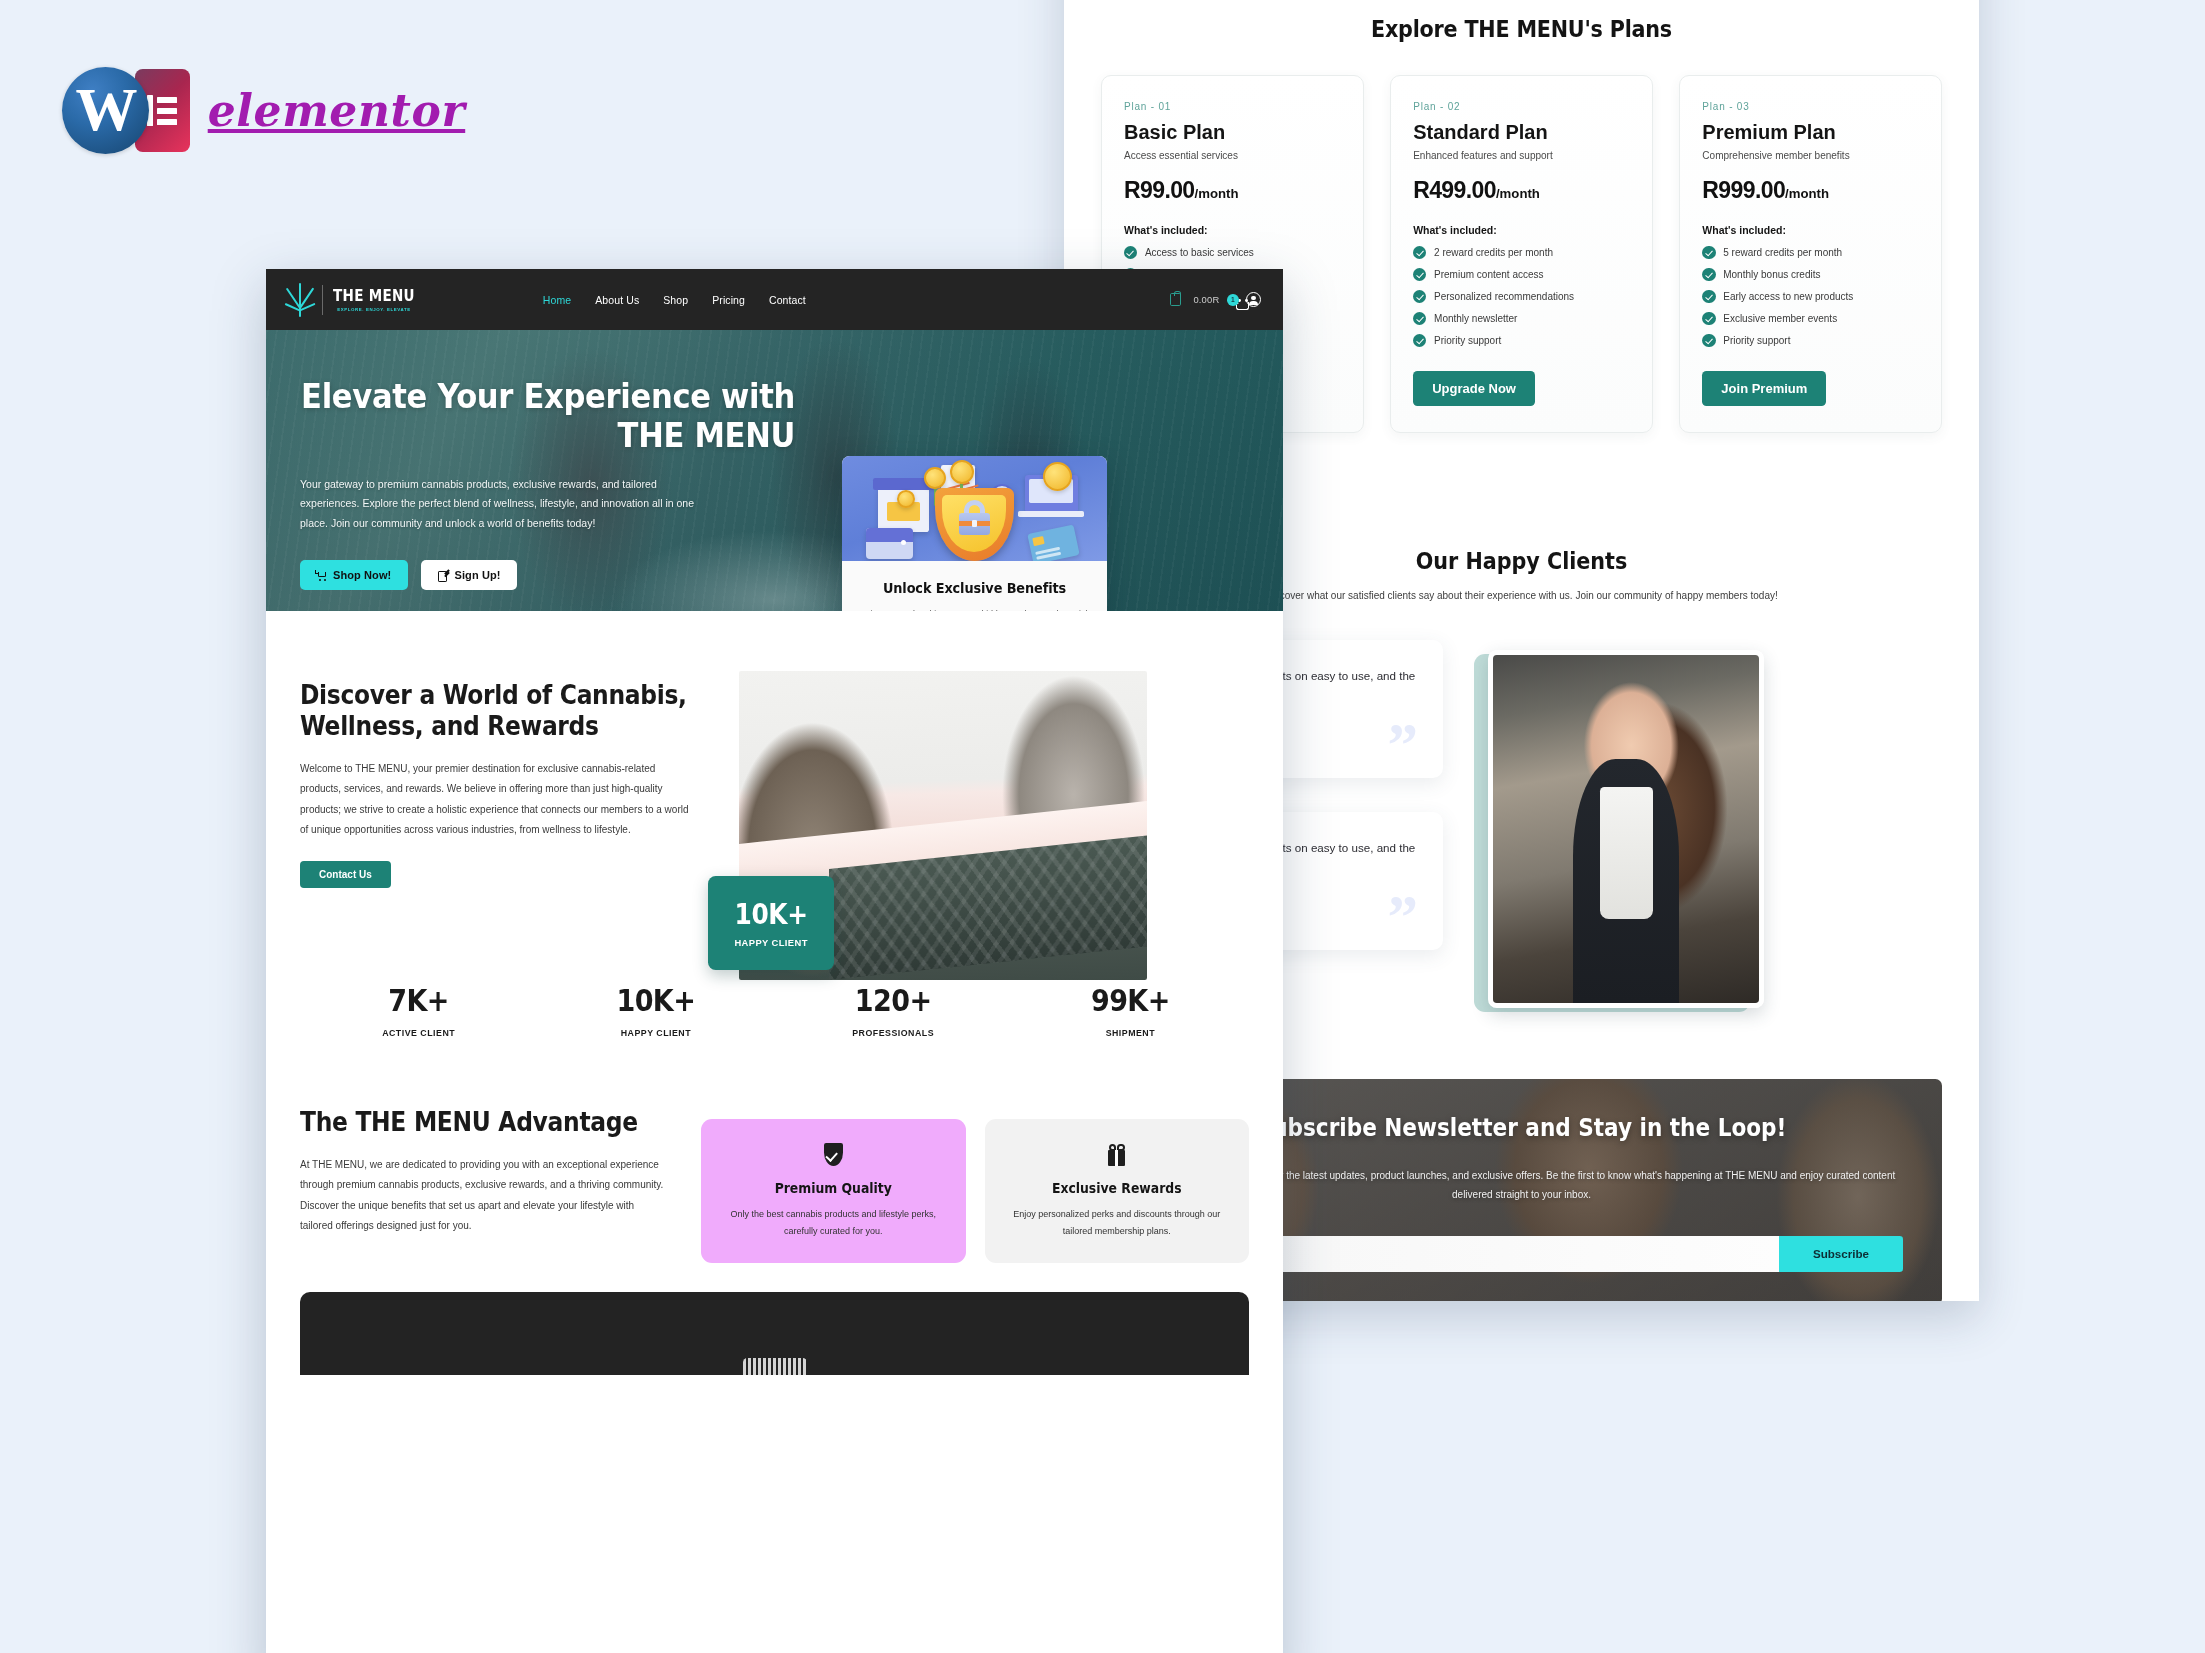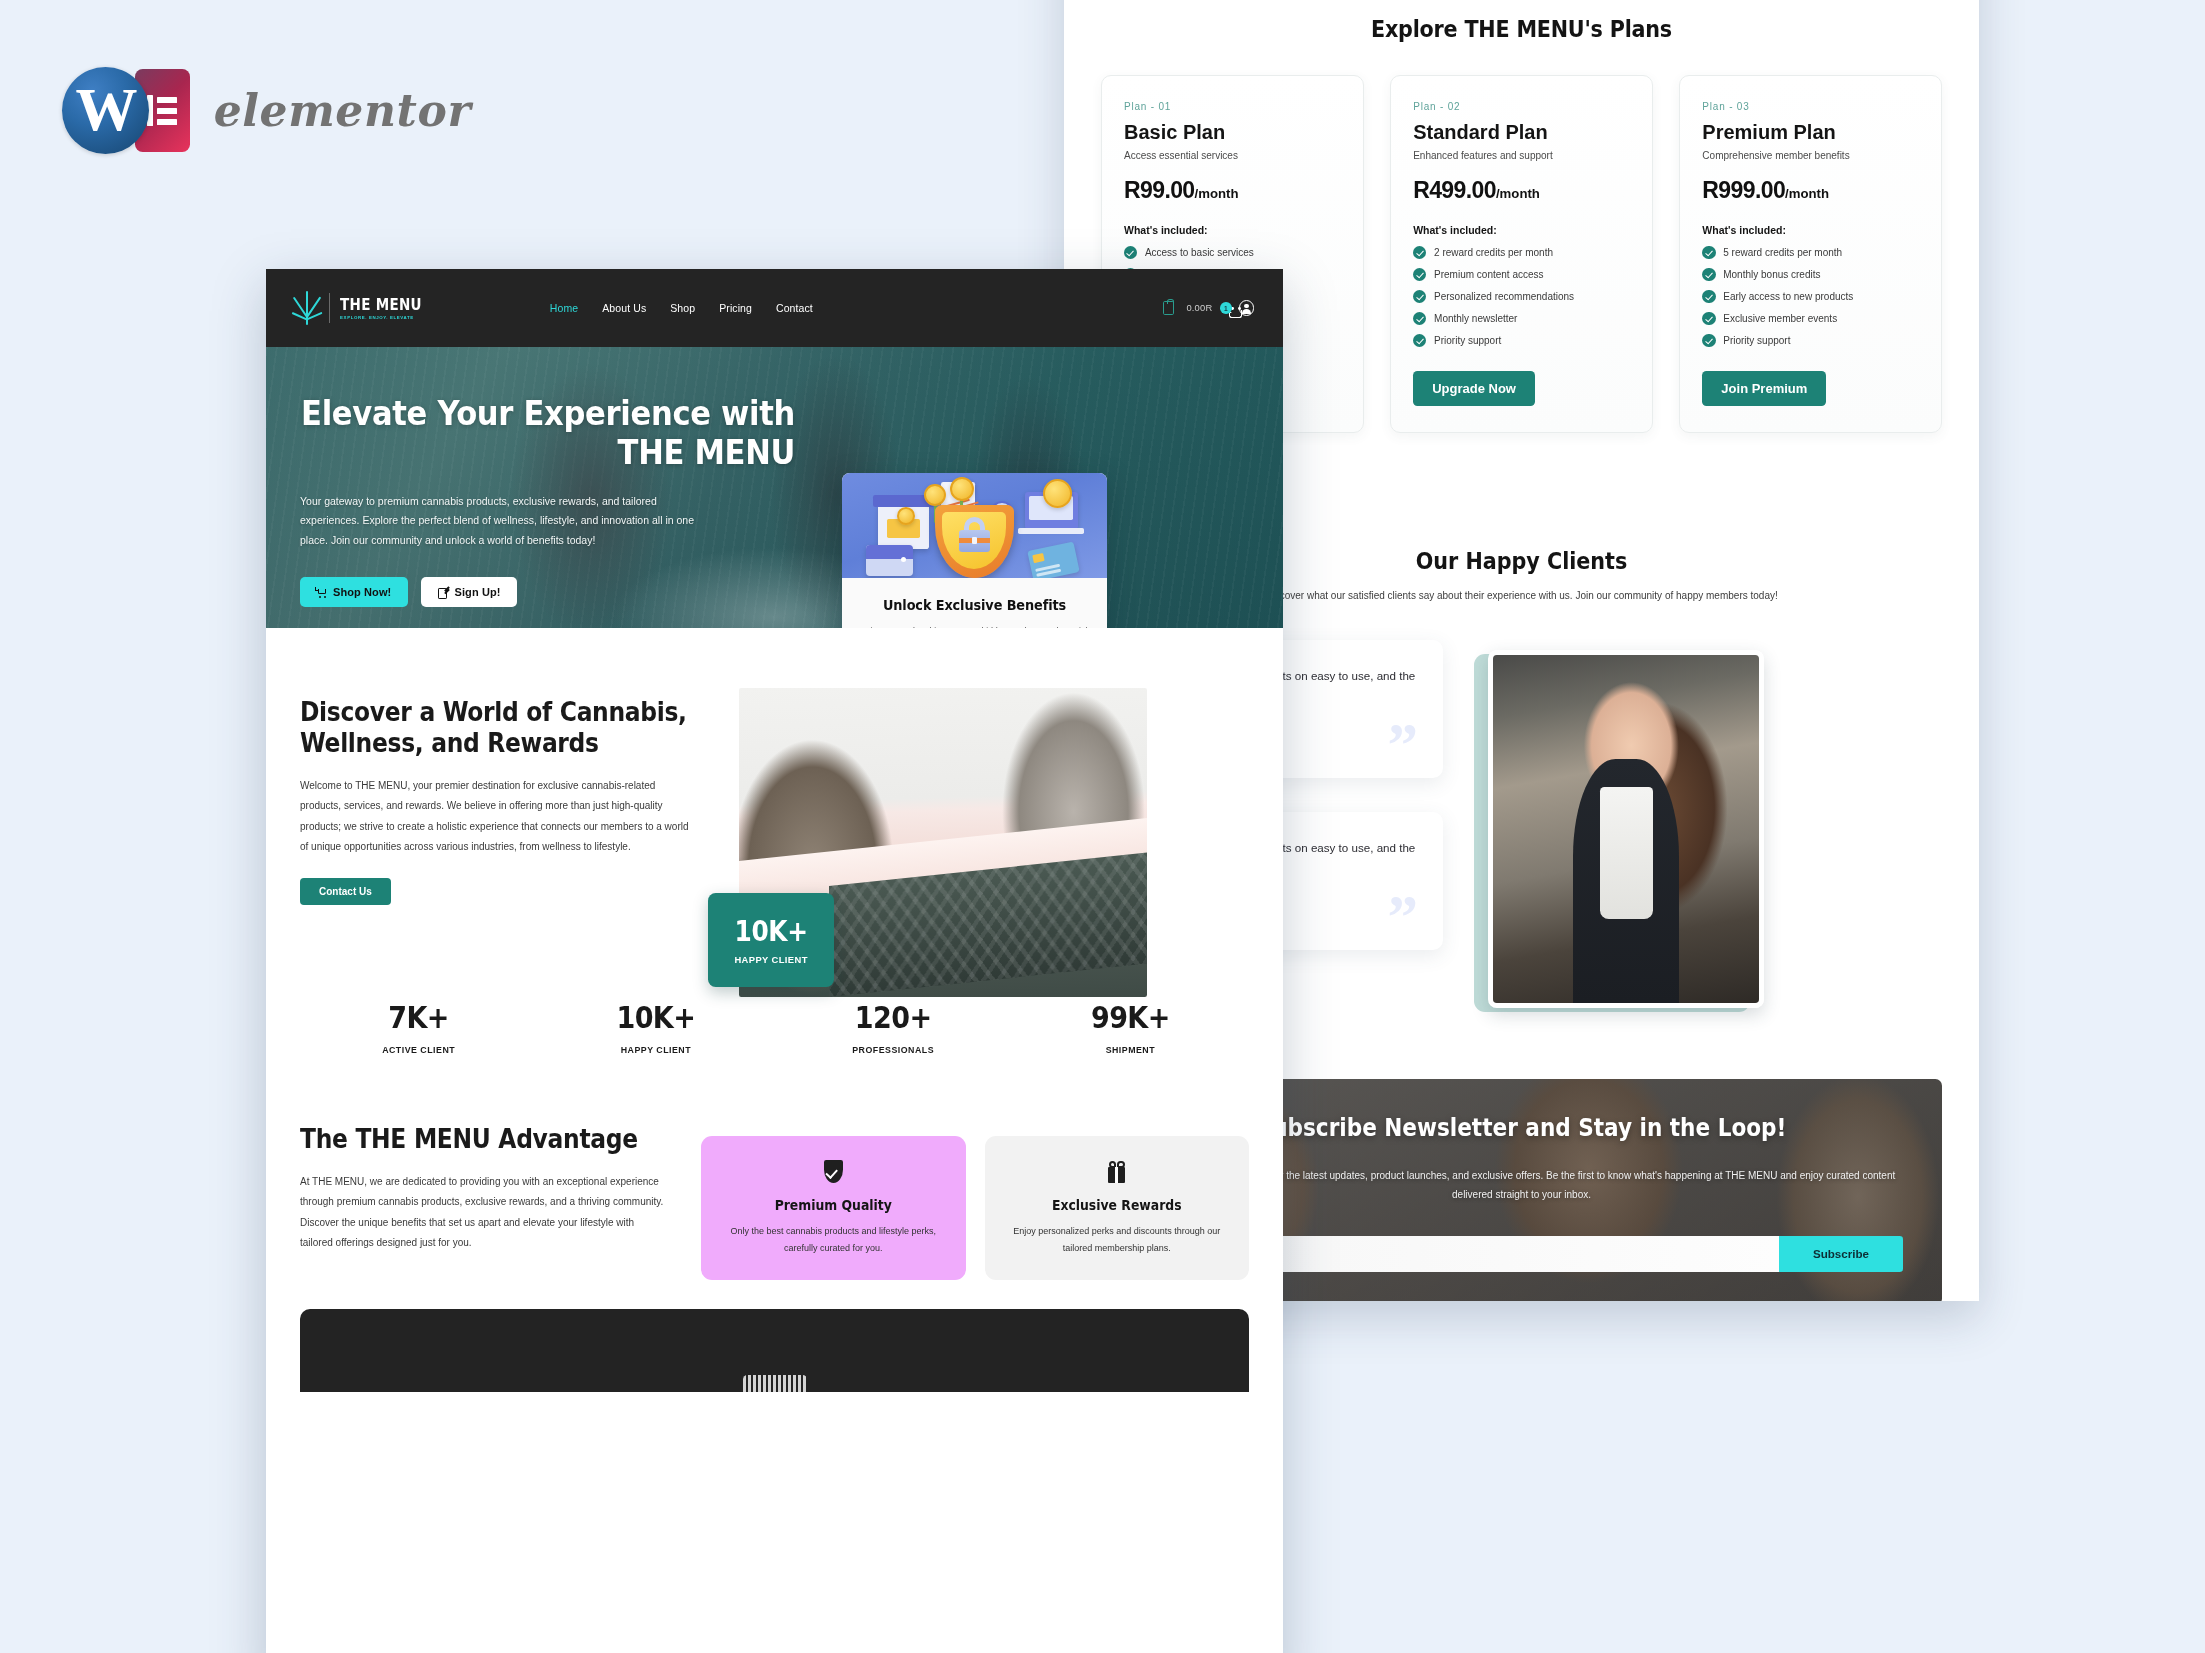--- a/index.html
+++ b/index.html
@@ -33,41 +33,42 @@
     margin-left: -14.3px; position: relative; z-index: 1;
     display: flex; align-items: center; justify-content: center;
   }
   .el-mark .ebars { display: flex; gap: 4.4px; align-items: center; }
   .el-mark .ebar-v { width: 6px; height: 31px; background: #fff; border-radius: 0.6px; }
   .el-mark .ebar-h { display: flex; flex-direction: column; gap: 5px; }
   .el-mark .ebar-h i { display: block; width: 20px; height: 6px; background: #fff; border-radius: 0.6px; }
   #brand-wordmark {
     font-family: "DejaVu Serif", serif;
     font-style: italic; font-size: 44px; font-weight: 700;
-    color: #737373; margin-left: 24px; letter-spacing: 0.6px;
+    color: #a21caf; margin-left: 18px; letter-spacing: 0.6px; text-decoration: underline;
   }
 
   
   .page {
     position: absolute; background: #fff; overflow: hidden;
   }
   #page-back {
     left: 1064px; top: -94px; width: 915px; height: 1395px;
     box-shadow: 0 16.5px 44px rgba(40,60,90,.20);
   }
   #page-front {
     left: 266px; top: 269px; width: 1017px; height: 1411px;
     box-shadow: 0 16.5px 50px rgba(40,60,90,.26);
   }
 
   
   #site-header {
-    height: 78px; background: #242424; width: 100%;
-    display: flex; align-items: center; padding: 0 29px;
+    height: 61px; background: #242424; width: 100%;
+    display: flex; align-items: center; padding: 0 22px;
     position: relative;
+    text-align: center;
   }
   #header-logo { display: flex; align-items: center; gap: 10px; }
   .leaf-icon { width: 24px; height: 35px; position: relative; }
   .leaf-icon i {
     position: absolute; background: #2ed8d8; border-radius: 1.1px;
     left: 50%; top: 50%;
   }
   .leaf-icon i:nth-child(1){ width:2.2px;height:34px;margin-left:-1.1px;margin-top:-17px; }
   .leaf-icon i:nth-child(2){ width:2.2px;height:24px;margin-left:-1.1px;margin-top:-15.4px;transform:rotate(34deg);transform-origin:50% 100%; }
   .leaf-icon i:nth-child(3){ width:2.2px;height:24px;margin-left:-1.1px;margin-top:-15.4px;transform:rotate(-34deg);transform-origin:50% 100%; }

